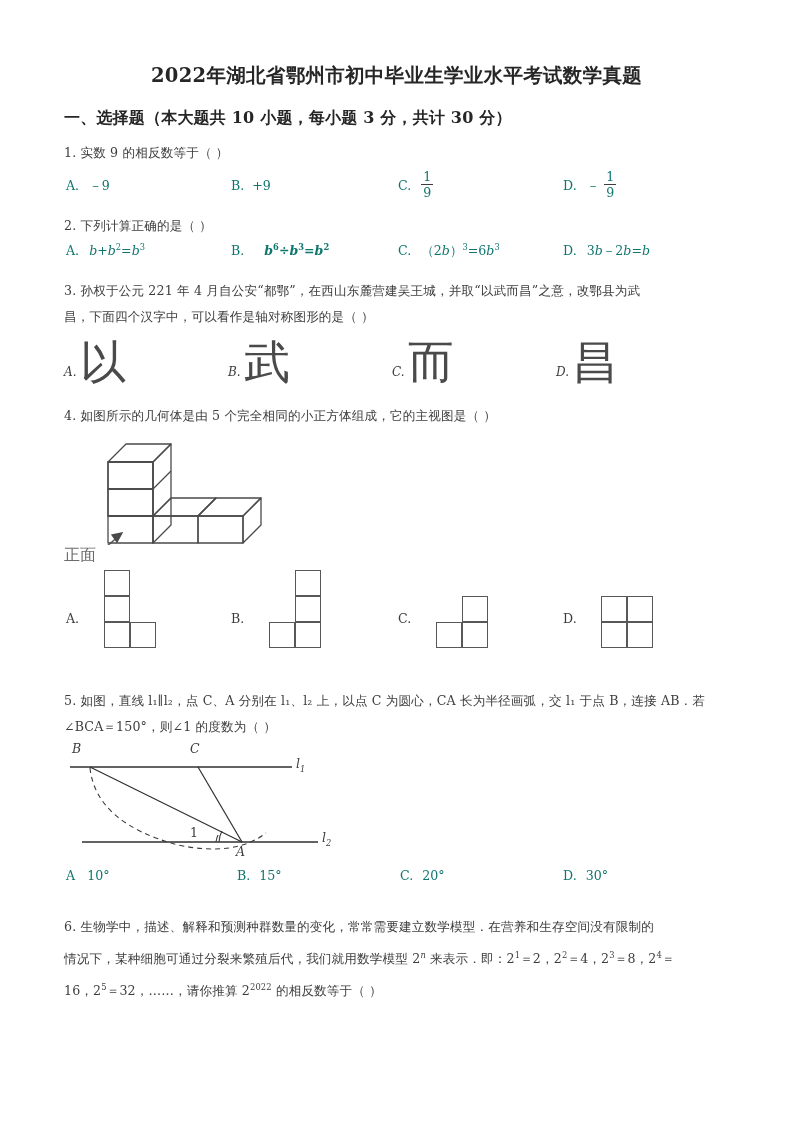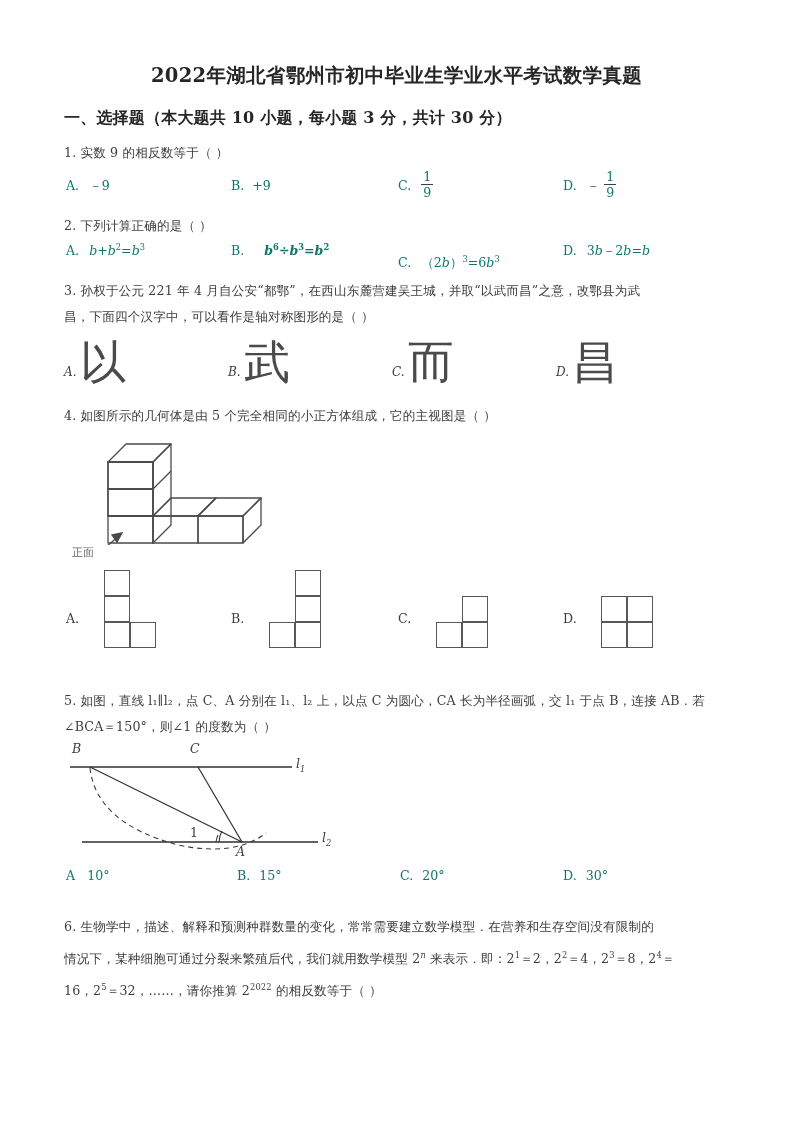--- a/index.html
+++ b/index.html
@@ -105,22 +105,22 @@
     line-height: 54px;
     color: #4a4a4a;
     font-family: "DejaVu Sans", "Liberation Sans", sans-serif;
     font-weight: 500;
   }
 
   
   .solid-box { position: absolute; left: 90px; top: 425px; width: 210px; height: 120px; }
   .front-label {
     position: absolute;
-    left: 72px; top: 545px;
-    font-size: 11px;
+    left: 64px; top: 545px;
+    font-size: 16px;
     color: #6b6b6b;
   }
 
   
   .grid-opt { position: absolute; }
   .grid-opt .lbl {
     position: absolute;
     left: 0; top: 41px;
     font-size: 12.6px;
     color: #3d3d3d;
@@ -181,21 +181,21 @@
   <div class="qtext" style="left:64px; top:213px;">2. 下列计算正确的是（      ）</div>
   <div class="optrow" style="left:0; top:243px; width:793px; height:26px;">
     <div class="opt" style="left:66px; top:0;">
       <span>A.</span>
       <span style="margin-left:6px;"><i class="v">b</i><span>+</span><i class="v">b</i><sup>2</sup><span>=</span><i class="v">b</i><sup>3</sup></span>
     </div>
     <div class="opt" style="left:231px; top:0;">
       <span>B.</span>
       <span style="margin-left:16px;font-weight:bold;"><i class="v">b</i><sup>6</sup><span>÷</span><i class="v">b</i><sup>3</sup><span>=</span><i class="v">b</i><sup>2</sup></span>
     </div>
-    <div class="opt" style="left:398px; top:12px;">
+    <div class="opt" style="left:398px; top:0;">
       <span>C.</span>
       <span style="margin-left:6px;"><span>（2</span><i class="v">b</i><span>）</span><sup>3</sup><span>=6</span><i class="v">b</i><sup>3</sup></span>
     </div>
     <div class="opt" style="left:563px; top:0;">
       <span>D.</span>
       <span style="margin-left:6px;"><span>3</span><i class="v">b</i><span>－2</span><i class="v">b</i><span>=</span><i class="v">b</i></span>
     </div>
   </div>
 
   <div class="qtext" style="left:64px; top:278px; width:680px;">3. 孙权于公元 221 年 4 月自公安“都鄂”，在西山东麓营建吴王城，并取“以武而昌”之意，改鄂县为武</div>

